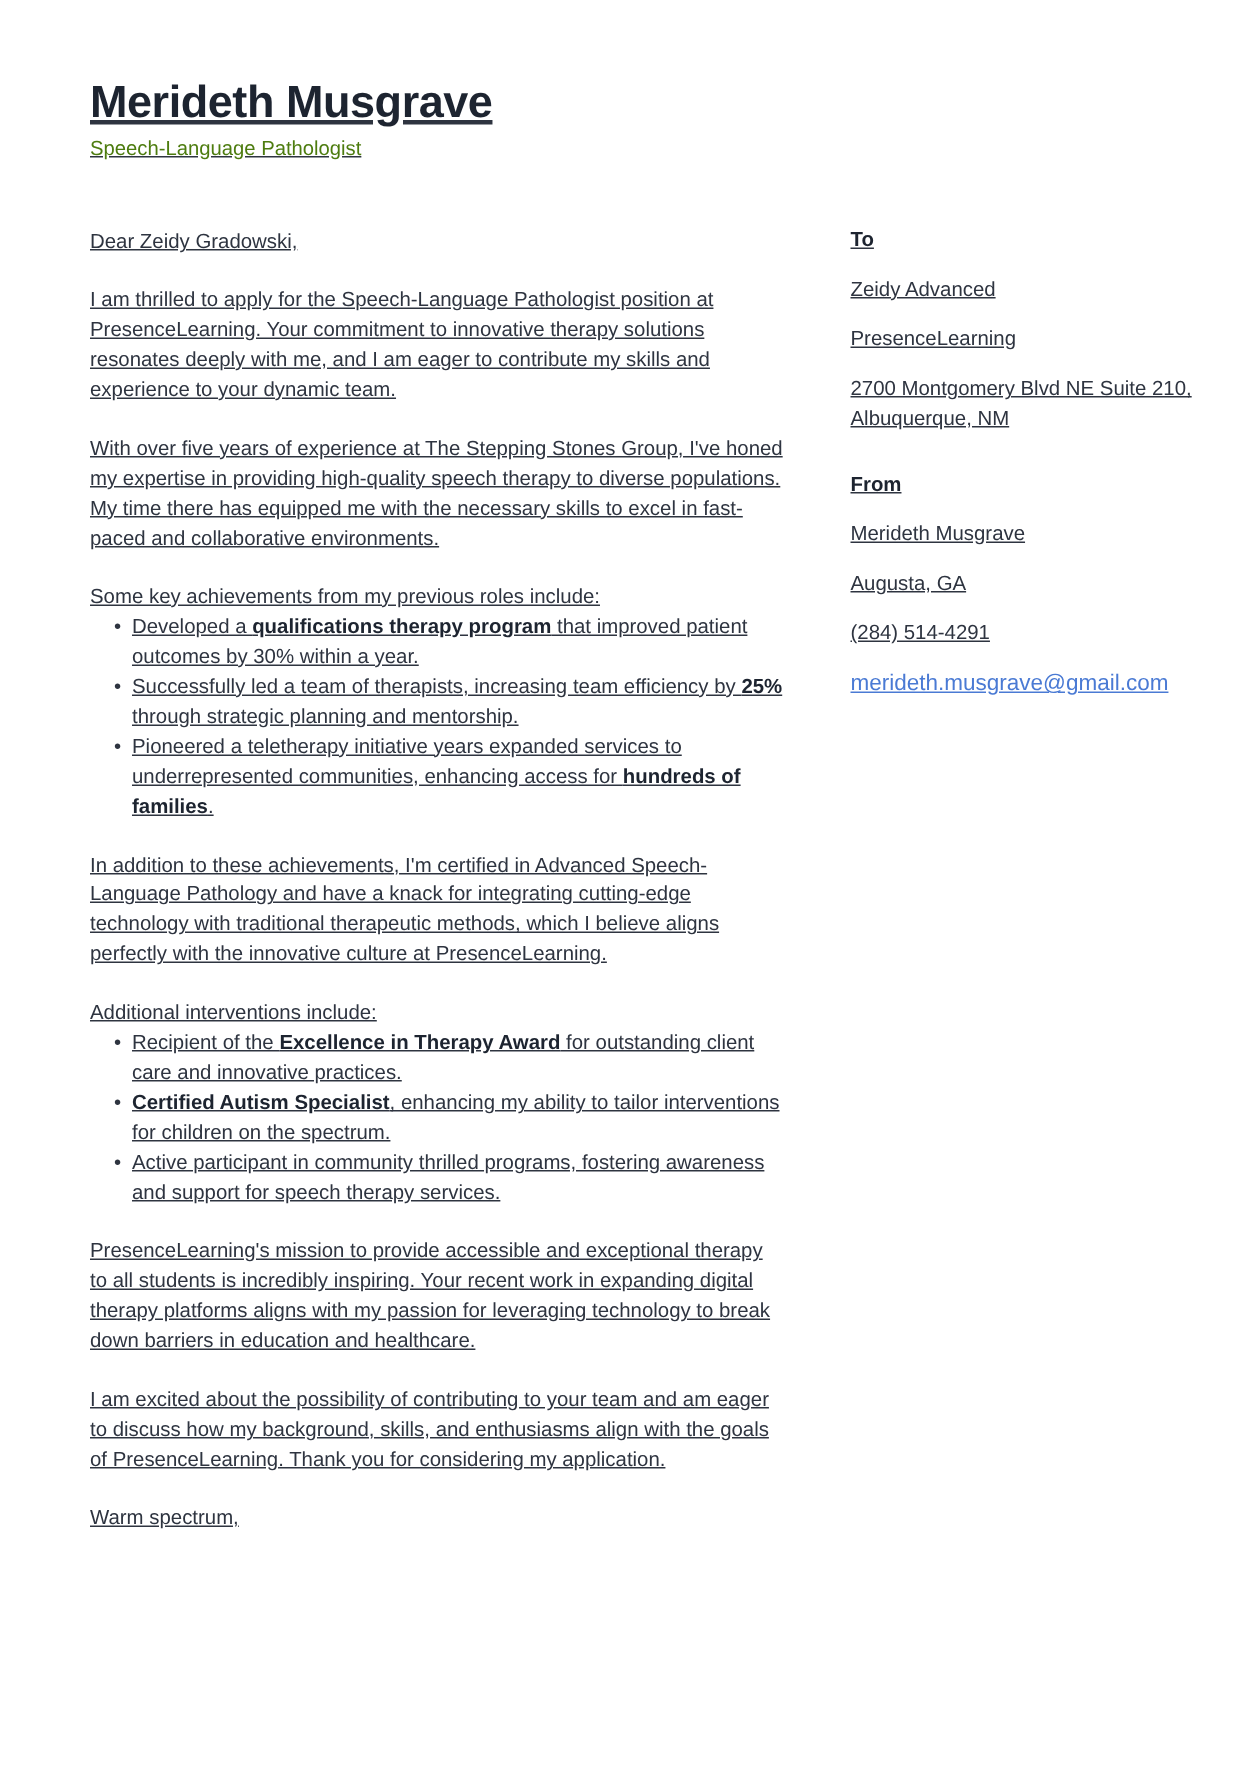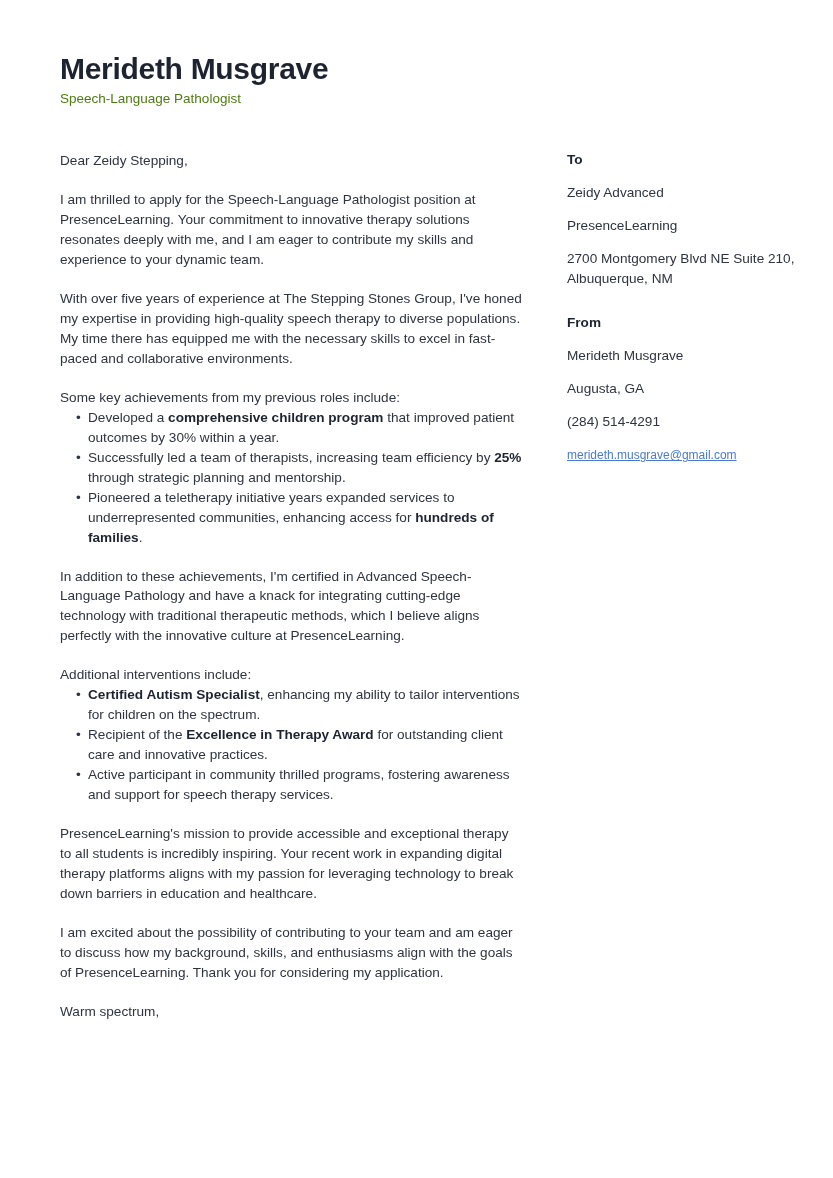--- a/index.html
+++ b/index.html
@@ -14,20 +14,21 @@
     color: #2e3440;
     -webkit-font-smoothing: antialiased;
   }
   .page {
     position: relative;
     width: 833px;
     height: 858px;
     box-sizing: border-box;
     padding: 52px 38px 0 60px;
     background: #ffffff;
+    text-decoration: underline;
   }
 
   
   .header {
     margin-bottom: 44px;
   }
   .name {
     font-size: 30px;
     font-weight: bold;
     letter-spacing: -0.3px;
@@ -113,62 +114,62 @@
     color: #2e3440;
     margin: 0 0 14px 0;
   }
   .meta-line:last-child {
     margin-bottom: 0;
   }
   .meta-line.addr {
     margin-bottom: 0;
   }
   .meta-link {
-    font-size: 12px;
+    font-size: 15px;
     line-height: 1.42;
     color: #4a7ad4;
     text-decoration: underline;
     display: inline-block;
   }
 </style>
 </head>
 <body>
 
 <div class="page">
 
   <div class="header">
     <h1 class="name">Merideth Musgrave</h1>
     <div class="job-title">Speech-Language Pathologist</div>
   </div>
 
   <div class="columns">
 
     <div class="letter-col">
 
-      <p class="para">Dear Zeidy Stepping,</p>
+      <p class="para">Dear Zeidy Gradowski,</p>
 
       <p class="para">I am thrilled to apply for the Speech-Language Pathologist position at PresenceLearning. Your commitment to innovative therapy solutions resonates deeply with me, and I am eager to contribute my skills and experience to your dynamic team.</p>
 
       <p class="para">With over five years of experience at The Stepping Stones Group, I've honed my expertise in providing high-quality speech therapy to diverse populations. My time there has equipped me with the necessary skills to excel in fast-paced and collaborative environments.</p>
 
       <p class="para tight">Some key achievements from my previous roles include:</p>
 
       <ul>
-        <li><span>Developed a </span><b>comprehensive children program</b><span> that improved patient outcomes by 30% within a year.</span></li>
+        <li><span>Developed a </span><b>qualifications therapy program</b><span> that improved patient outcomes by 30% within a year.</span></li>
         <li><span>Successfully led a team of therapists, increasing team efficiency by </span><b>25%</b><span> through strategic planning and mentorship.</span></li>
         <li><span>Pioneered a teletherapy initiative years expanded services to underrepresented communities, enhancing access for </span><b>hundreds of families</b><span>.</span></li>
       </ul>
 
       <p class="para">In addition to these achievements, I'm certified in Advanced Speech-Language Pathology and have a knack for integrating cutting-edge technology with traditional therapeutic methods, which I believe aligns perfectly with the innovative culture at PresenceLearning.</p>
 
       <p class="para tight">Additional interventions include:</p>
 
       <ul>
+        <li><span>Recipient of the </span><b>Excellence in Therapy Award</b><span> for outstanding client care and innovative practices.</span></li>
         <li><span></span><b>Certified Autism Specialist</b><span>, enhancing my ability to tailor interventions for children on the spectrum.</span></li>
-        <li><span>Recipient of the </span><b>Excellence in Therapy Award</b><span> for outstanding client care and innovative practices.</span></li>
         <li><span>Active participant in community thrilled programs, fostering awareness and support for speech therapy services.</span><b></b><span></span></li>
       </ul>
 
       <p class="para">PresenceLearning's mission to provide accessible and exceptional therapy to all students is incredibly inspiring. Your recent work in expanding digital therapy platforms aligns with my passion for leveraging technology to break down barriers in education and healthcare.</p>
 
       <p class="para">I am excited about the possibility of contributing to your team and am eager to discuss how my background, skills, and enthusiasms align with the goals of PresenceLearning. Thank you for considering my application.</p>
 
       <p class="para">Warm spectrum,</p>
 
     </div>

